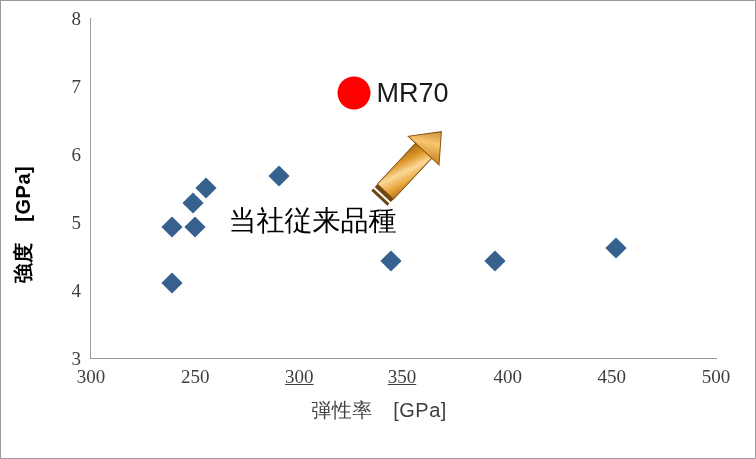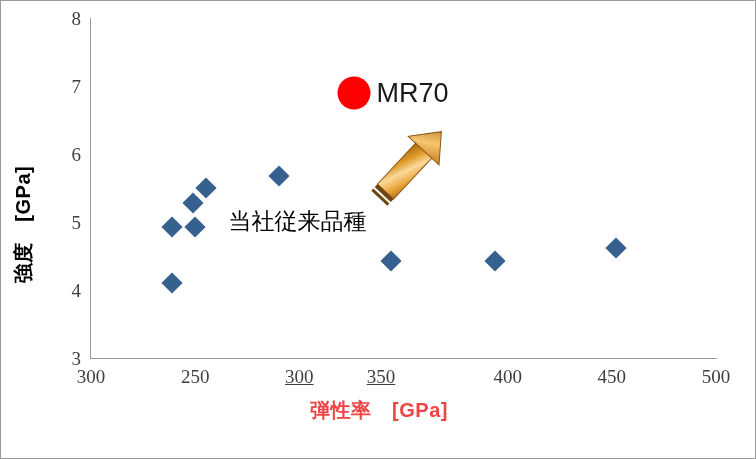--- a/index.html
+++ b/index.html
@@ -72,22 +72,22 @@
     line-height: 1;
     top: 366px;
   }
   .axis-title-x {
     position: absolute;
     left: 0;
     top: 396px;
     width: 756px;
     text-align: center;
     font-size: 20px;
-    font-weight: bold;
-    color: #ef4444;
+    font-weight: normal;
+    color: #404040;
     letter-spacing: 0.5px;
   }
   .axis-title-y {
     position: absolute;
     left: -78px;
     top: 210px;
     width: 200px;
     text-align: center;
     font-size: 20px;
     font-weight: bold;
@@ -113,21 +113,21 @@
   }
   .highlight-label {
     position: absolute;
     font-size: 27px;
     color: #1a1a1a;
     white-space: nowrap;
     transform: translateY(-50%);
   }
   .series-label {
     position: absolute;
-    font-size: 23px;
+    font-size: 28px;
     color: #000000;
     white-space: nowrap;
     transform: translateY(-50%);
   }
   .arrow-wrap {
     position: absolute;
     left: 262px;
     top: 95px;
     width: 100px;
     height: 95px;
@@ -196,18 +196,18 @@
       </div>
   </div>
 
   <div class="axis-title-x">弾性率　[GPa]</div>
   <div class="axis-title-y">強度　[GPa]</div>
 
   <div id="xticks-layer">
       <div class="tick-x" style="left: 90px;">300</div>
       <div class="tick-x" style="left: 194.167px;">250</div>
       <div class="tick-x" style="left: 298.333px; text-decoration: underline;">300</div>
-      <div class="tick-x" style="left: 380px; text-decoration: underline;">350</div>
+      <div class="tick-x" style="left: 401px; text-decoration: underline;">350</div>
       <div class="tick-x" style="left: 506.667px;">400</div>
       <div class="tick-x" style="left: 610.833px;">450</div>
       <div class="tick-x" style="left: 715px;">500</div>
     </div>
 </div>
 
 </body></html>

